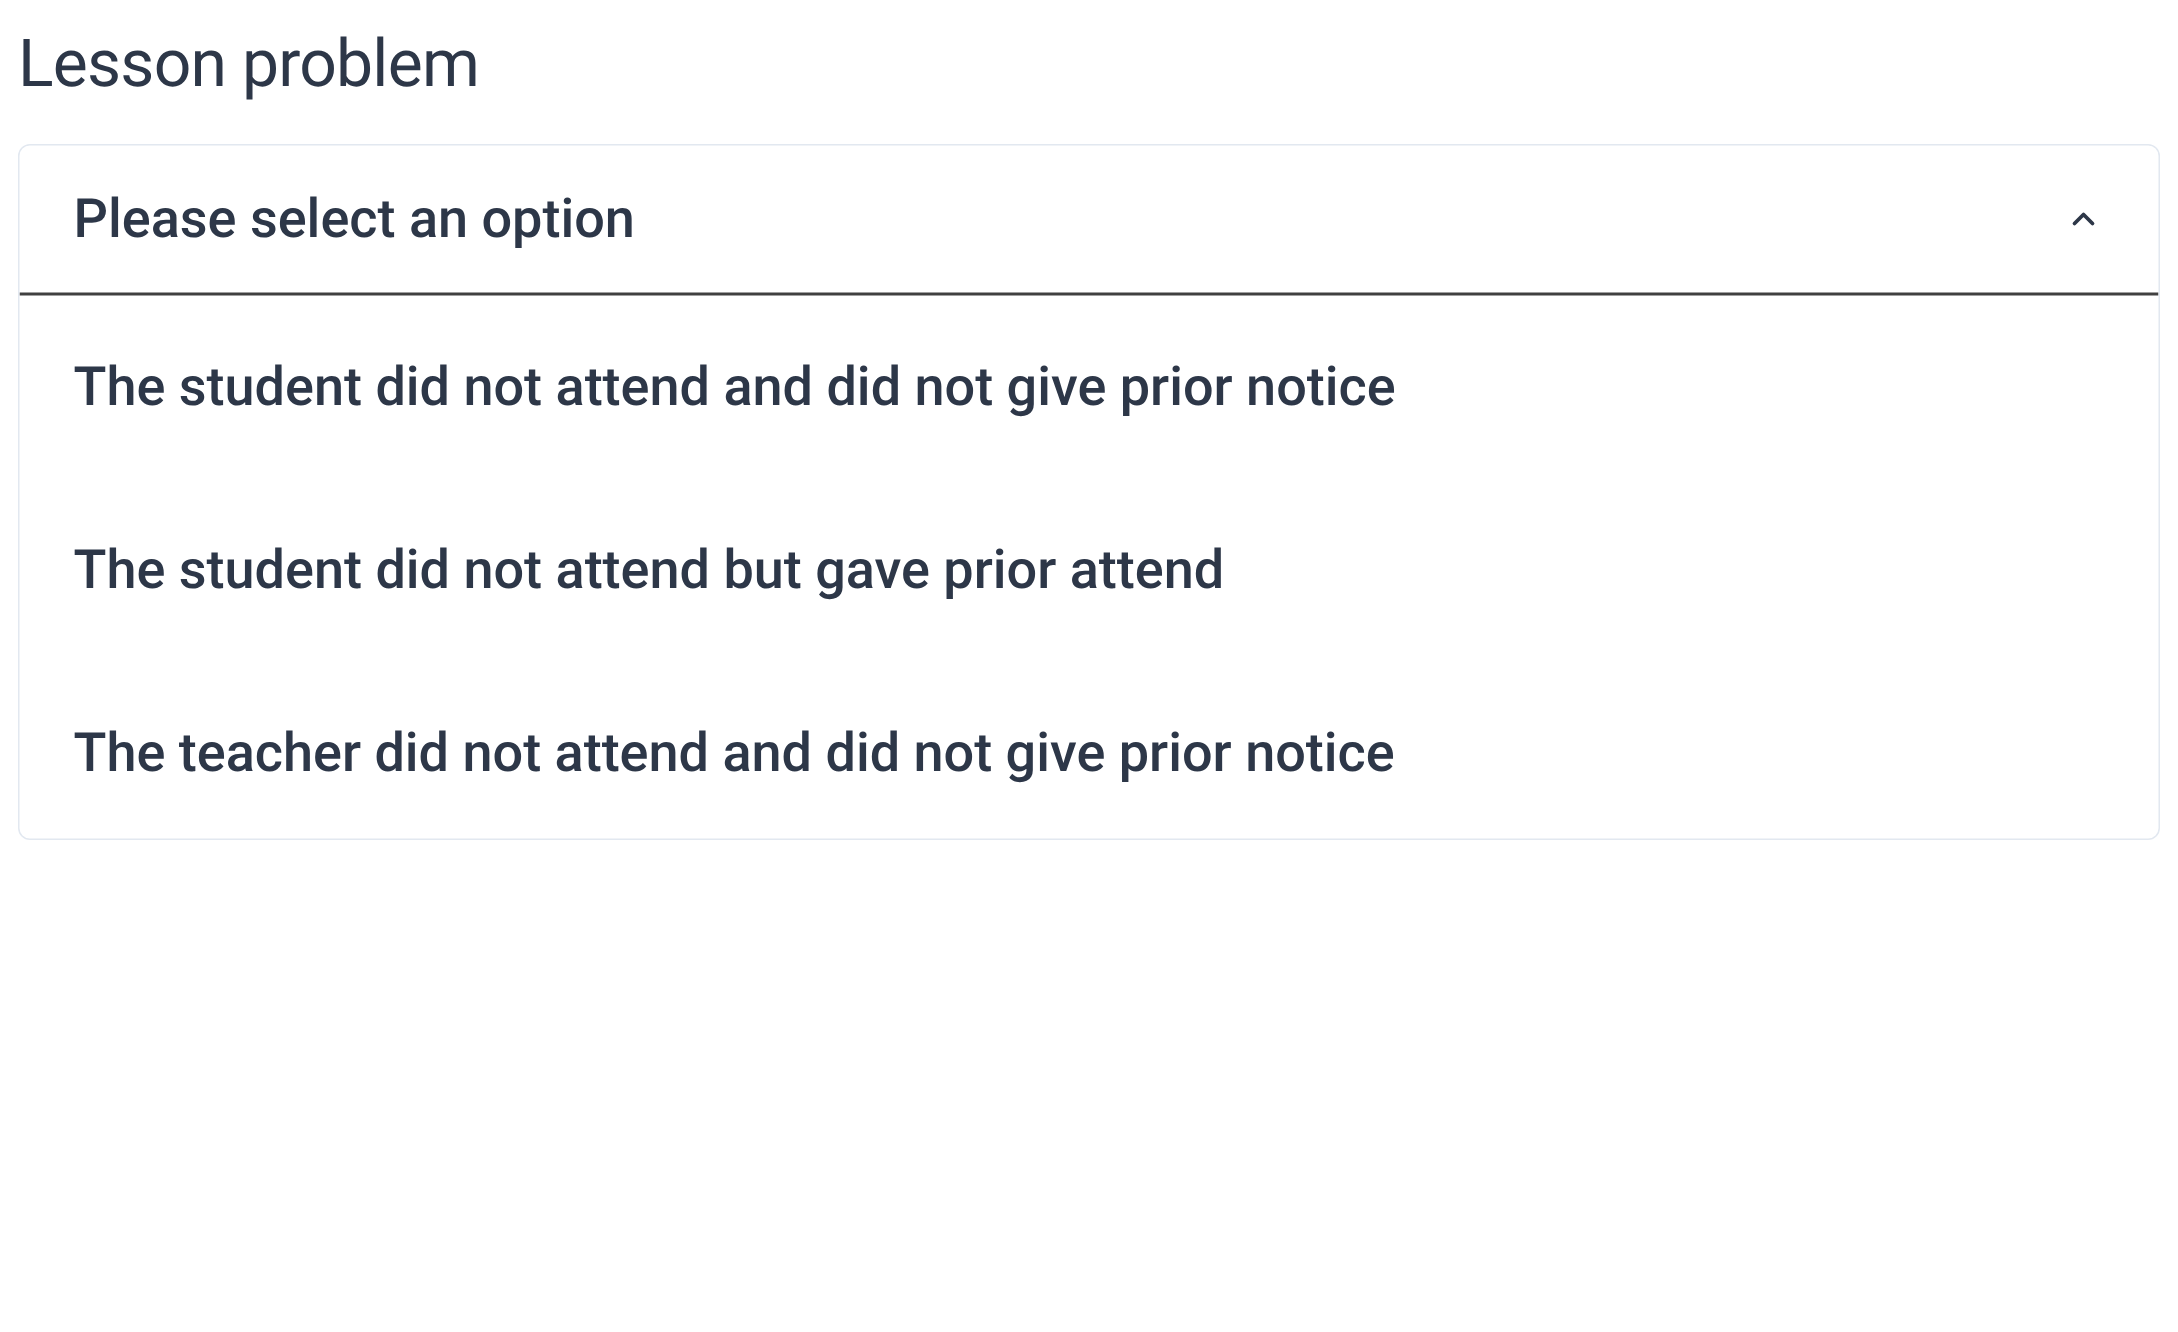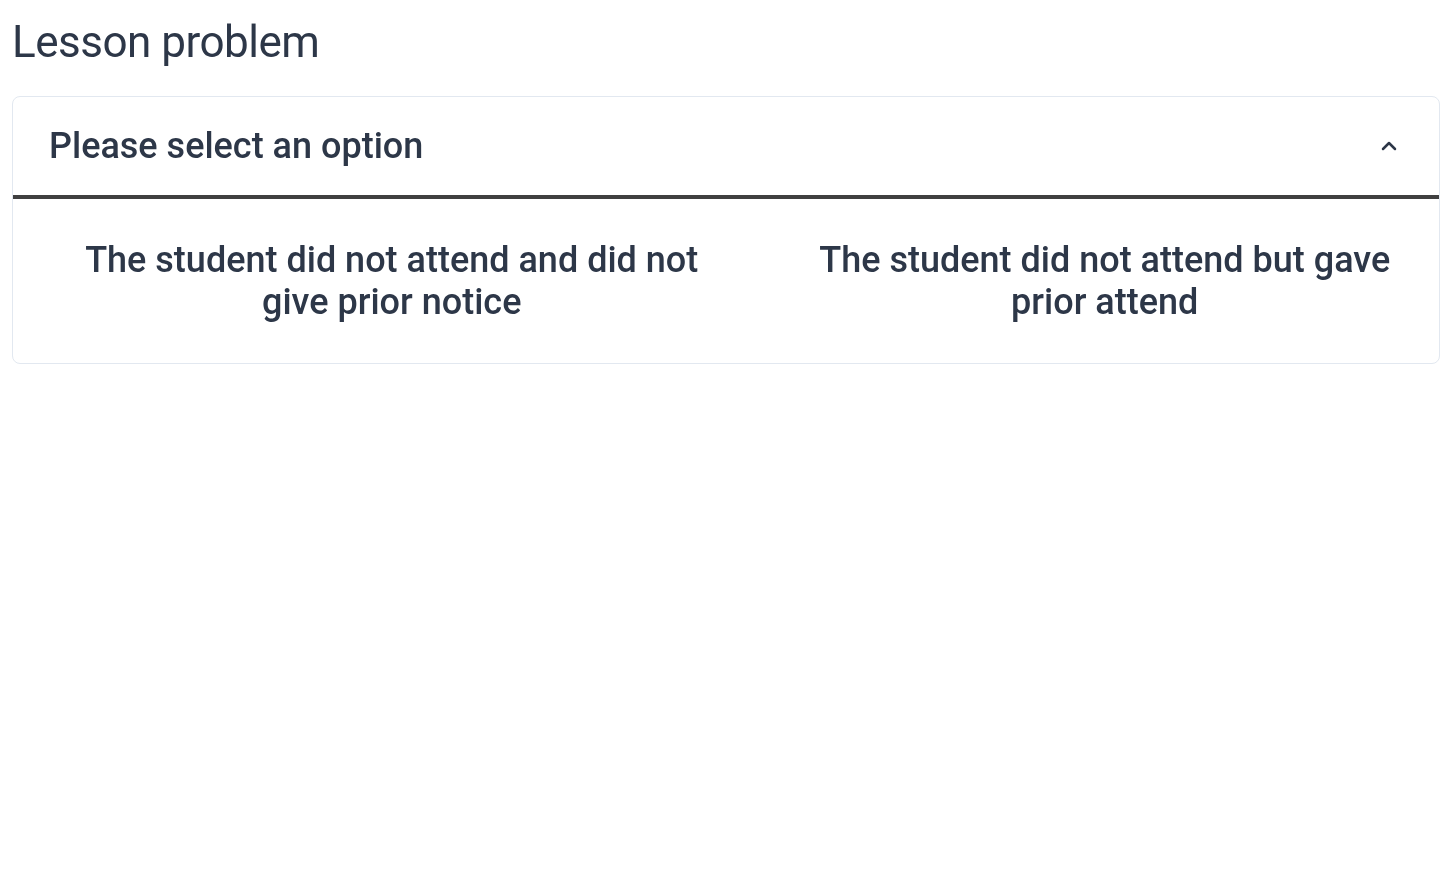--- a/index.html
+++ b/index.html
@@ -27,42 +27,41 @@
       border-radius: 8px;
       overflow: hidden;
       background: #ffffff;
     }
     .dropdown-header {
       display: flex;
       align-items: center;
       justify-content: space-between;
       padding: 28px 36px;
       cursor: pointer;
-      border-bottom: 4px solid #404040;
+      border-bottom: 2px solid #404040;
     }
     .dropdown-placeholder {
       font-size: 36px;
       font-weight: 500;
       color: #2d3748;
     }
     .chevron-icon {
       width: 28px;
       height: 28px;
       display: flex;
       align-items: center;
       justify-content: center;
     }
     .chevron-icon svg {
       width: 24px;
       height: 24px;
     }
     .dropdown-options {
       display: flex;
-      flex-direction: row;
-      text-align: center;
+      flex-direction: column;
     }
     .dropdown-option {
       padding: 40px 36px;
       font-size: 36px;
       font-weight: 500;
       color: #2d3748;
       cursor: pointer;
     }
     .dropdown-option:last-child {
       padding-bottom: 36px;
@@ -78,14 +77,15 @@
     <span class="dropdown-placeholder">Please select an option</span>
     <span class="chevron-icon">
       <svg viewBox="0 0 24 24" fill="none" stroke="#2d3748" stroke-width="2.5" stroke-linecap="round" stroke-linejoin="round">
         <polyline points="18 15 12 9 6 15"></polyline>
       </svg>
     </span>
   </div>
   <div class="dropdown-options">
     <div class="dropdown-option">The student did not attend and did not give prior notice</div>
     <div class="dropdown-option">The student did not attend but gave prior attend</div>
+    <div class="dropdown-option">The teacher did not attend and did not give prior notice</div>
   </div>
 </div>
 
 </body></html>

